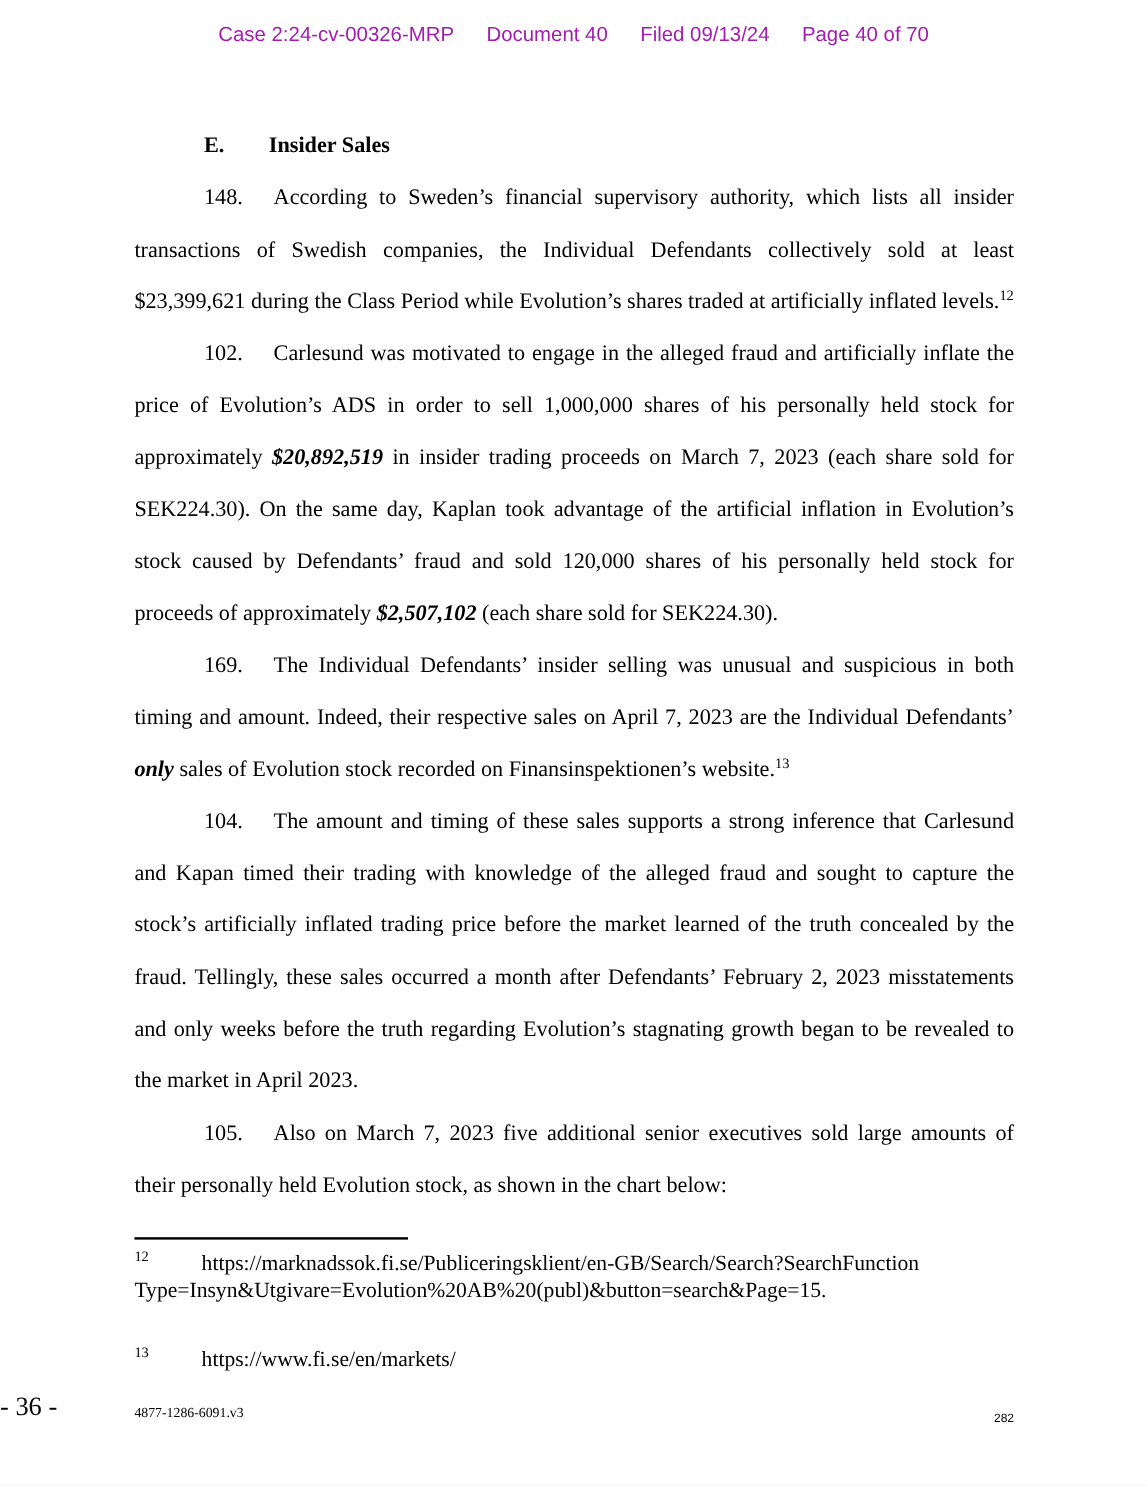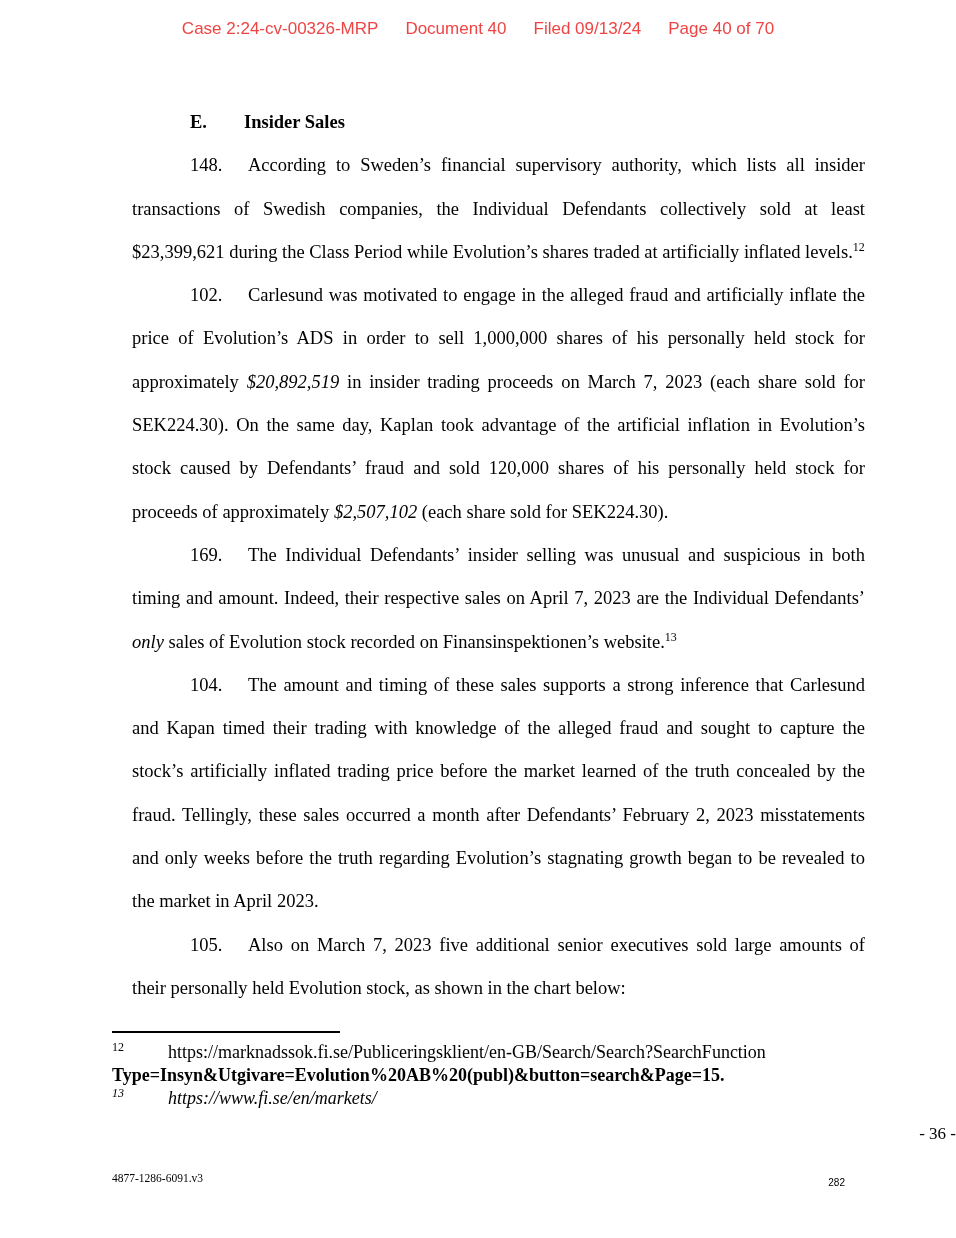--- a/index.html
+++ b/index.html
@@ -18,43 +18,42 @@
   .stamp {
     position: absolute;
     top: 19px;
     left: 0;
     width: 100%;
     display: flex;
     justify-content: center;
     gap: 27px;
     font-family: "Liberation Sans", "DejaVu Sans", sans-serif;
     font-size: 17px;
-    color: #ef4444;
+    color: #a21caf;
     white-space: nowrap;
   }
 
   
   .content {
     position: absolute;
     left: 112px;
     top: 101px;
     width: 733px;
     font-size: 18.5px;
     line-height: 43.3px;
-    margin-left: 20px;
   }
   .heading { font-weight: bold; }
   .heading .hnum { display: inline-block; width: 54px; margin-left: 58px; }
   .para {
     margin: 0;
     text-align: justify;
     text-indent: 58px;
   }
   .para .pnum { display: inline-block; width: 58px; text-indent: 0; }
-  .bi { font-weight: normal; font-style: italic; }
+  .bi { font-weight: bold; font-style: italic; }
   .fnref {
     font-size: 12px;
     vertical-align: super;
     line-height: 0;
   }
 
   
   .footnotes {
     position: absolute;
     left: 112px;
@@ -62,38 +61,38 @@
     width: 733px;
     font-size: 18px;
     line-height: 23px;
   }
   .fnrule {
     width: 228px;
     border-top: 2px solid #000000;
     margin-bottom: 8px;
   }
   .fn { margin: 0; }
-  .fn + .fn { margin-top: 0; font-style: italic; }
+  .fn + .fn { margin-top: 34px; }
   .fnmark {
     display: inline-block;
     width: 56px;
     font-size: 12px;
     vertical-align: super;
     line-height: 0;
   }
-  .fnline2 { display: block; font-weight: bold; }
+  .fnline2 { display: block; }
 
   
   .pageno {
     position: absolute;
-    top: 1124px;
+    top: 1159px;
     left: 0;
     width: 100%;
-    text-align: right;
-    font-size: 17px;
+    text-align: left;
+    font-size: 22px;
   }
   .docid {
     position: absolute;
     left: 112px;
     top: 1172px;
     font-size: 11.5px;
   }
   .bates {
     position: absolute;
     right: 111px;

